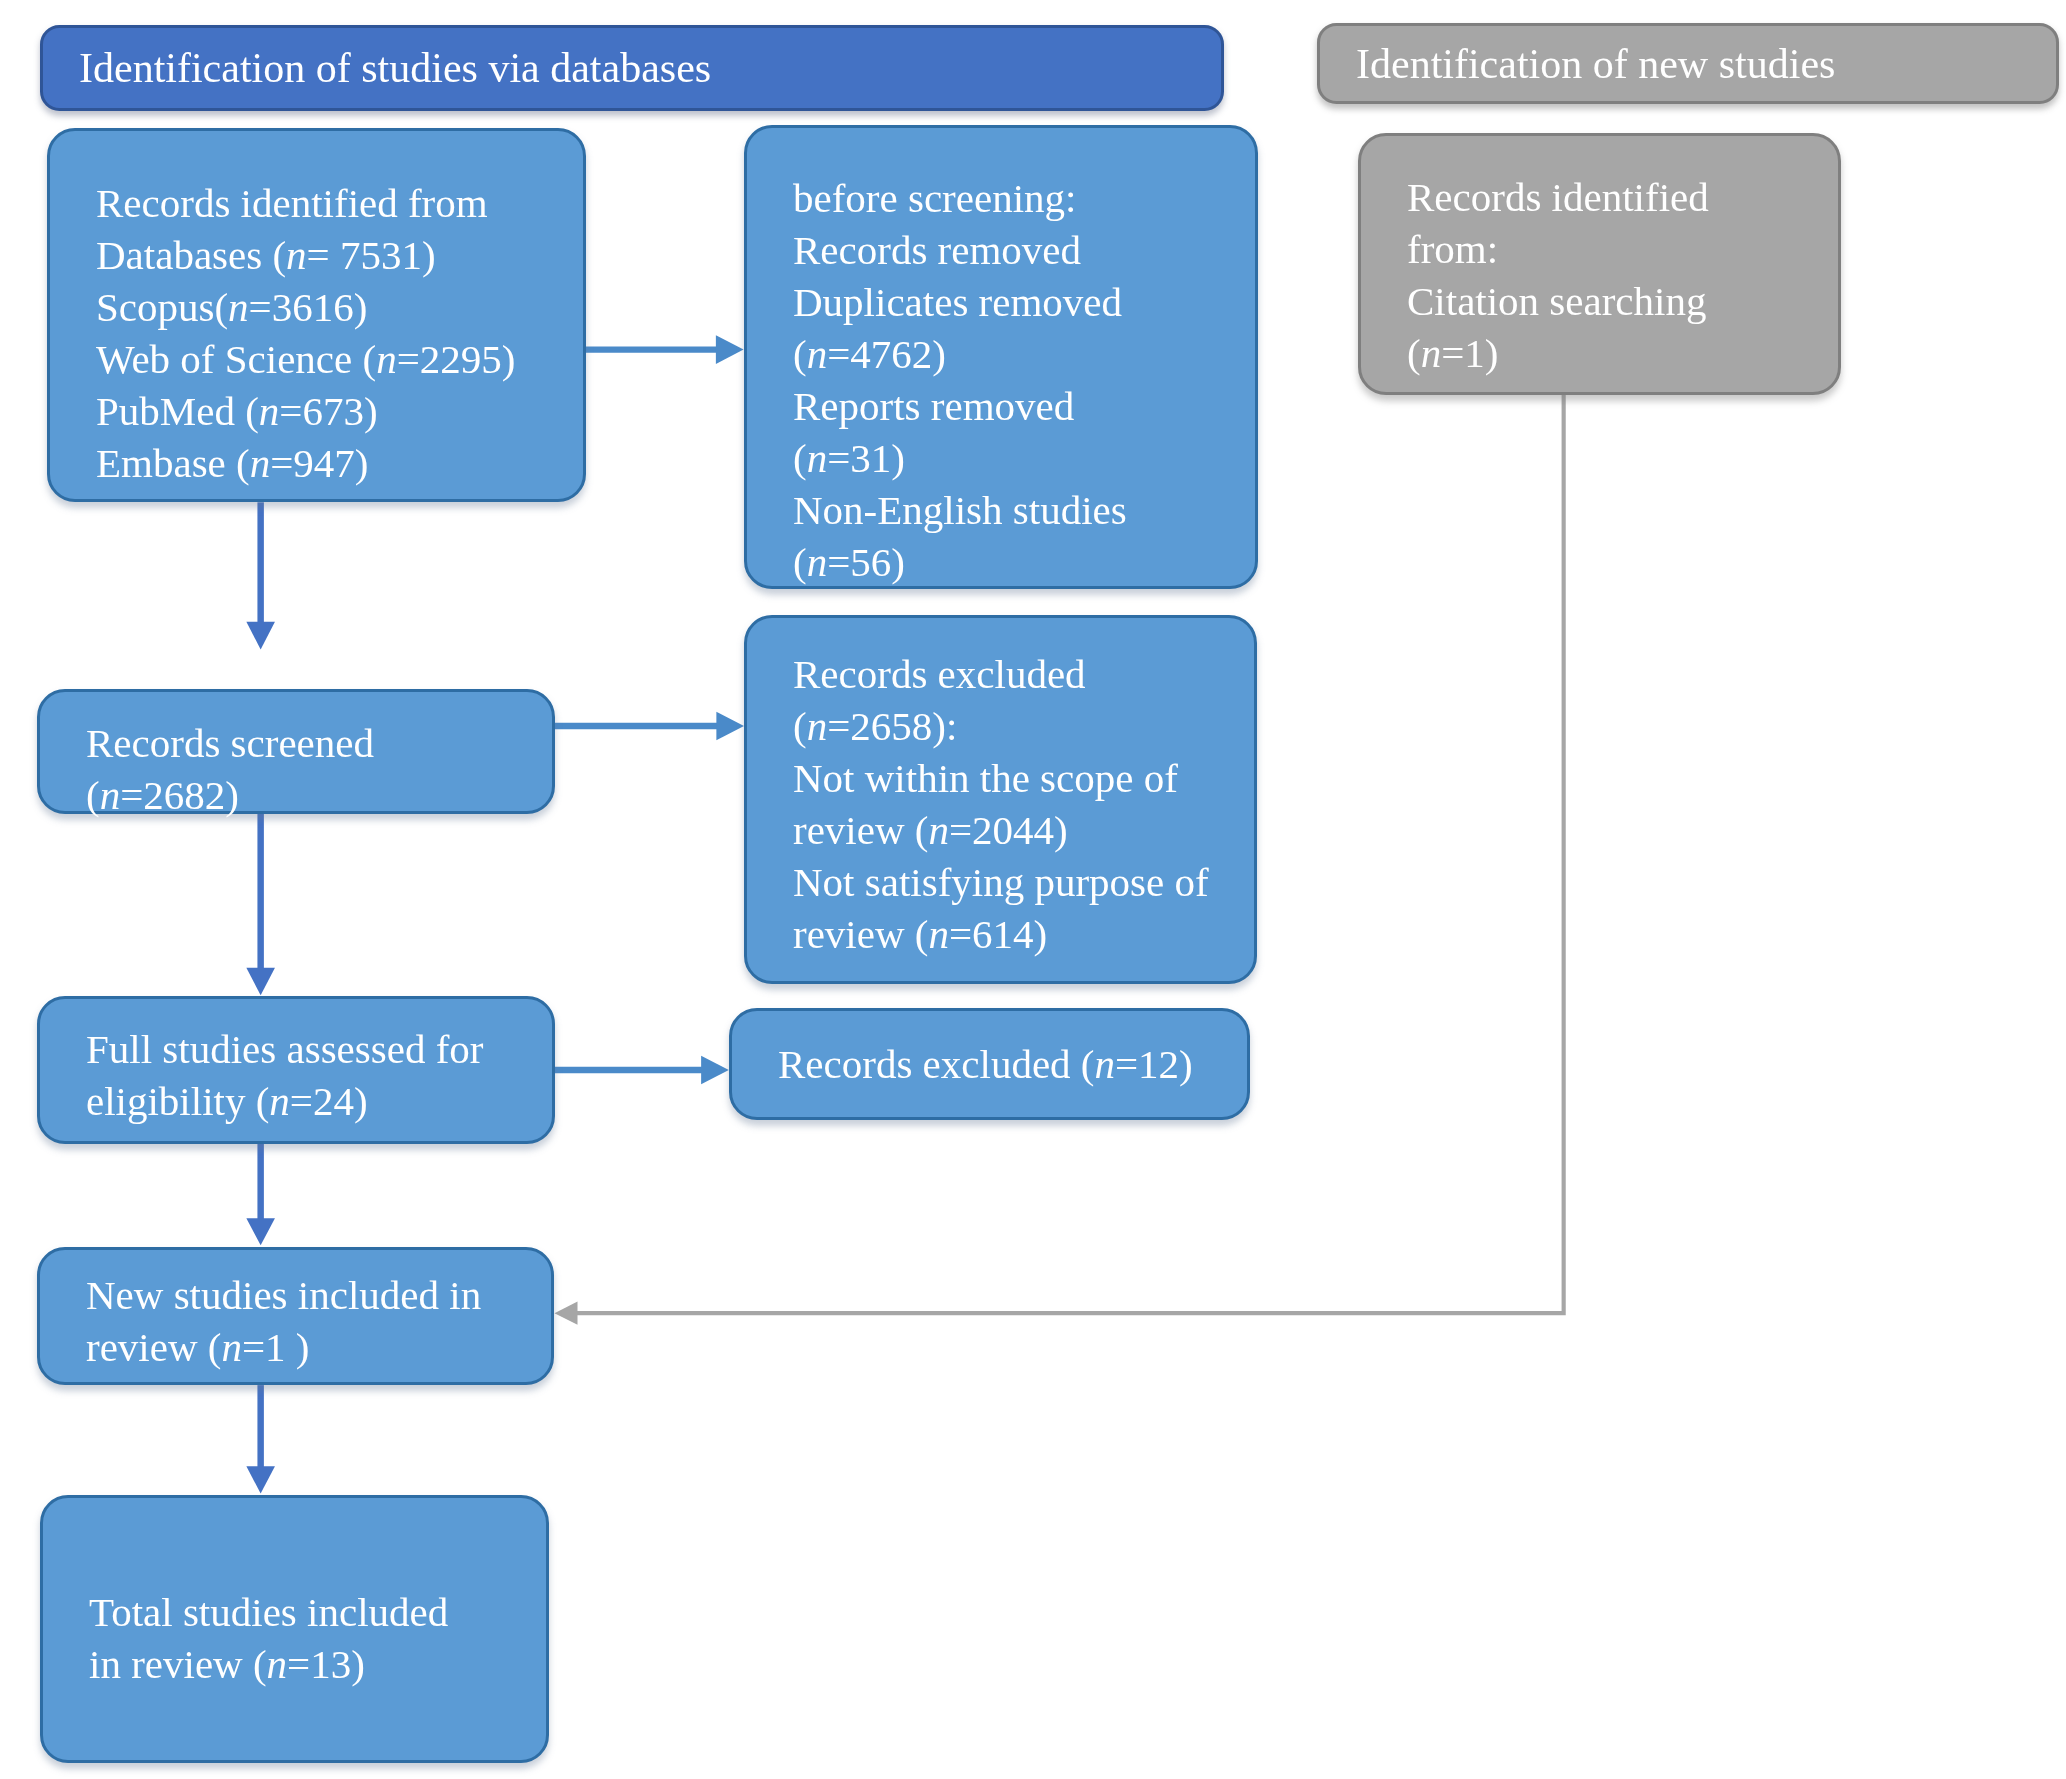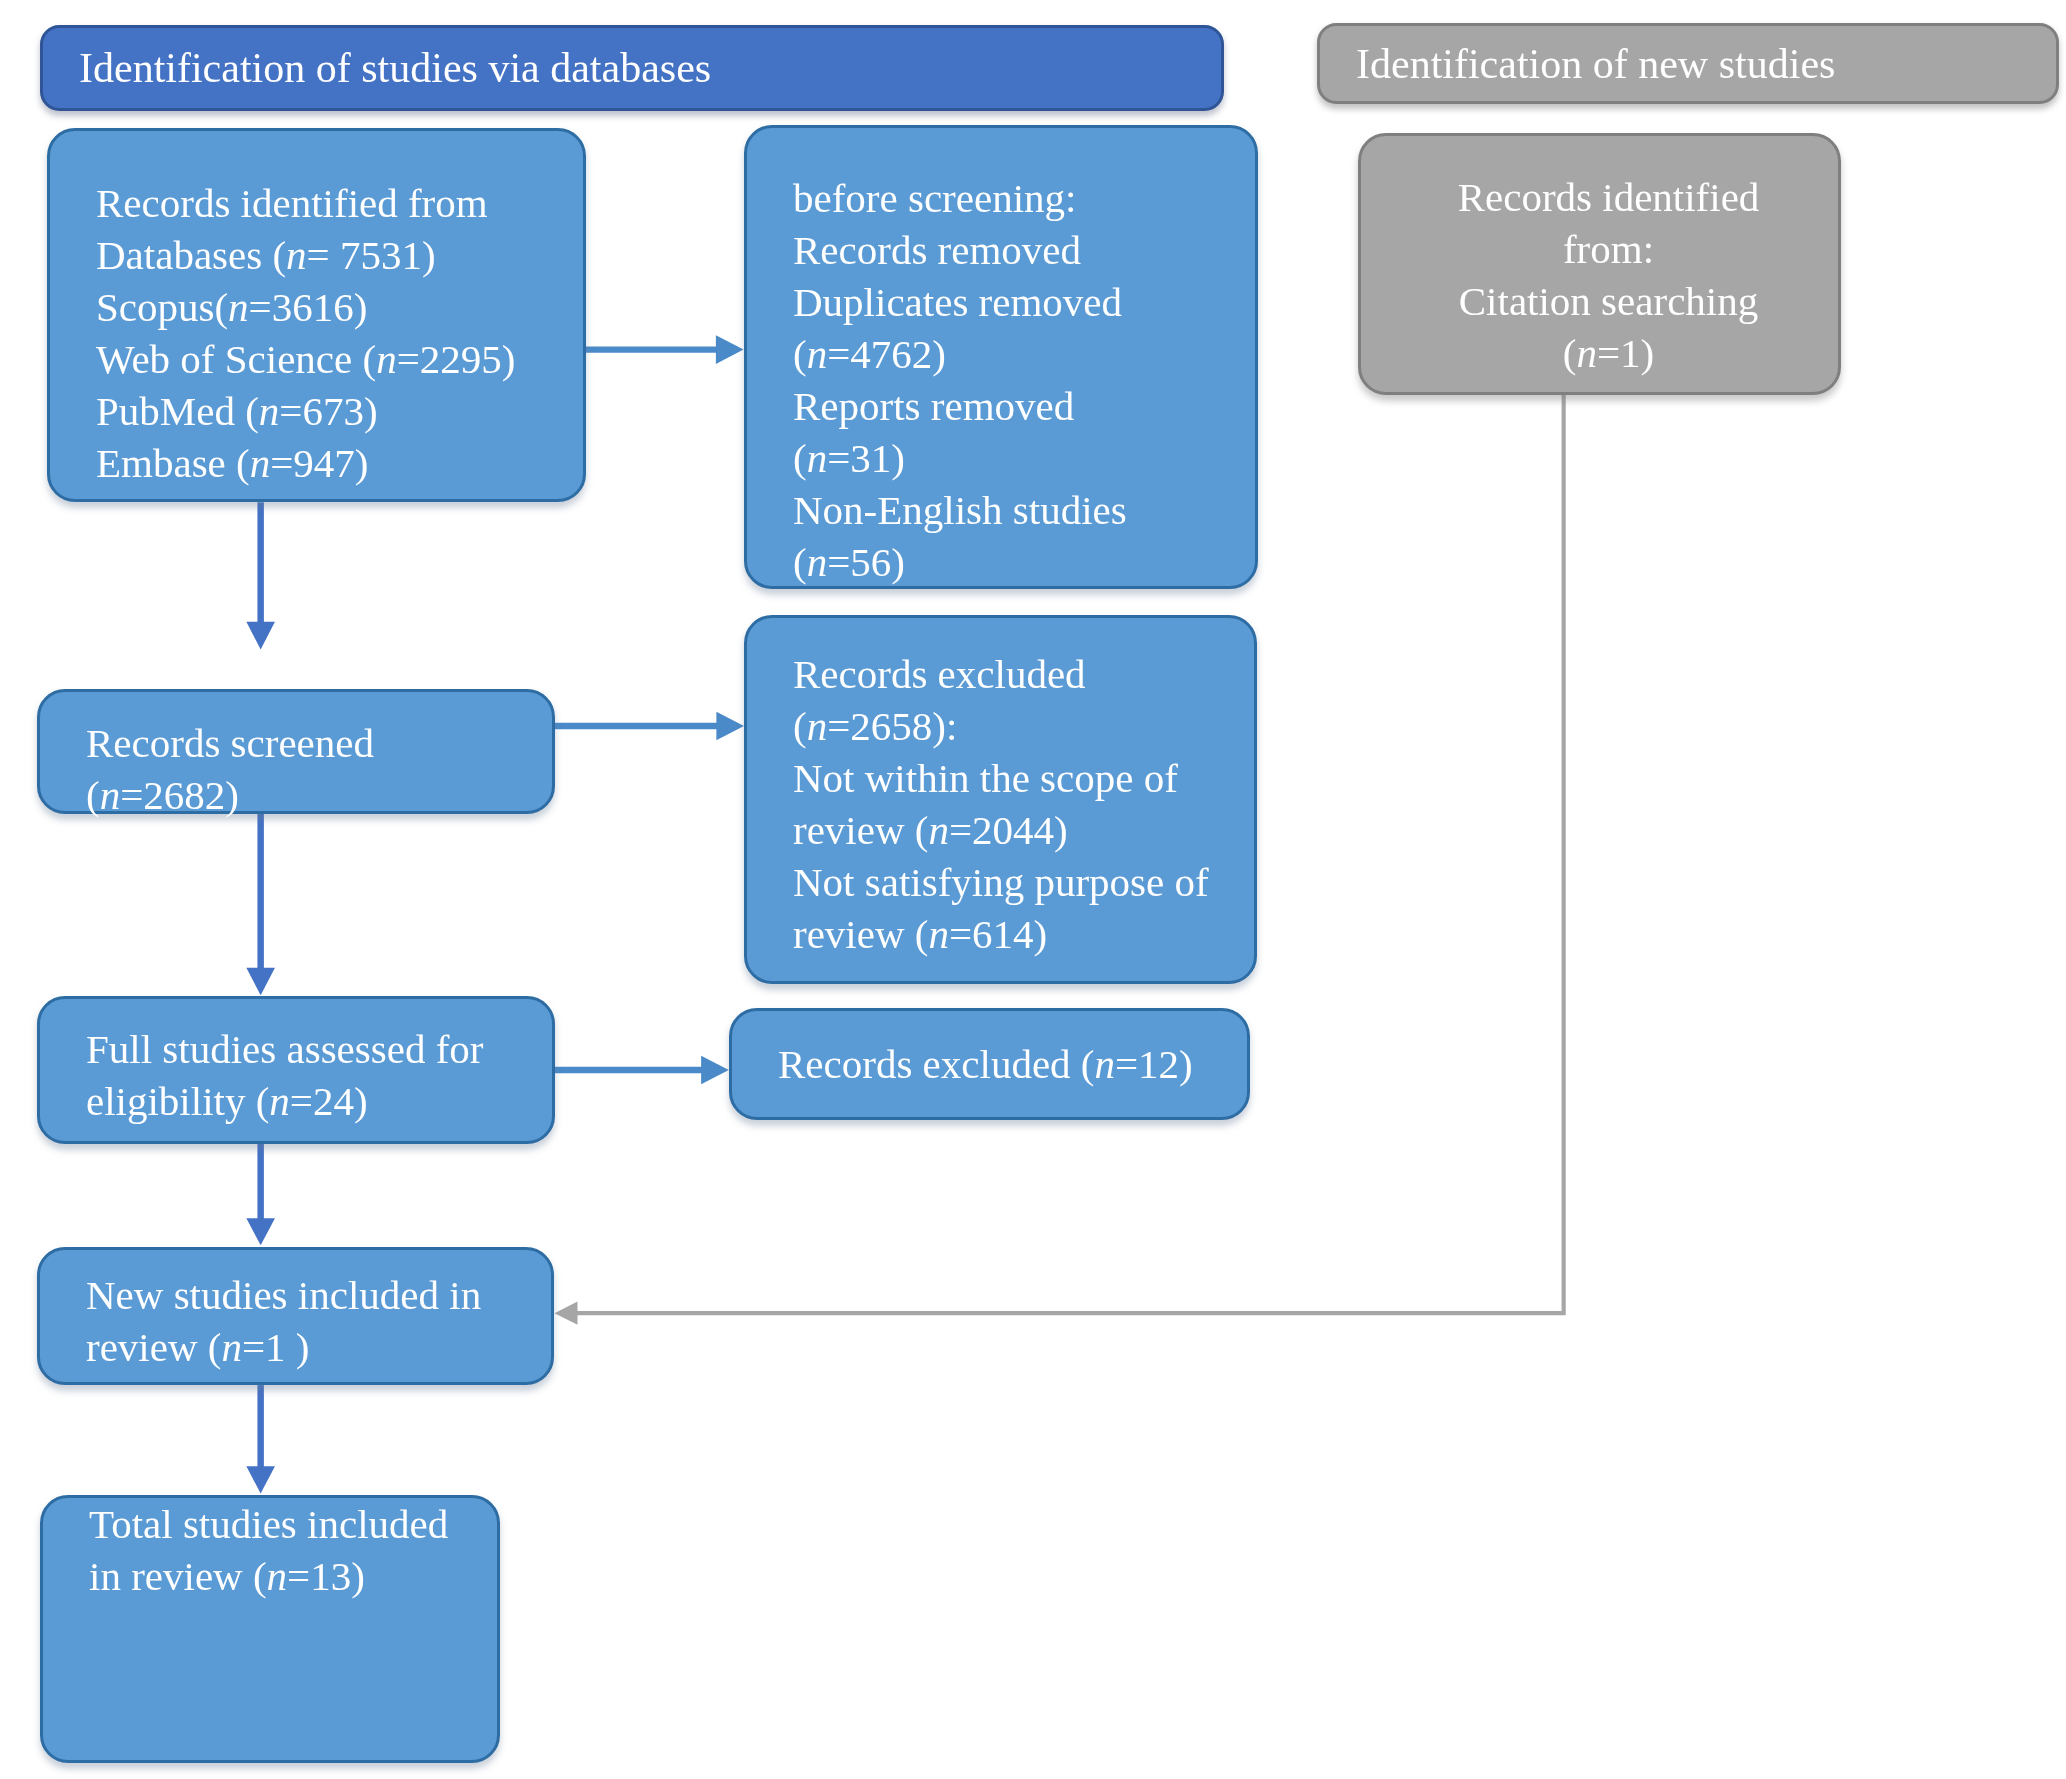--- a/index.html
+++ b/index.html
@@ -54,21 +54,20 @@
   }
   .box.blue {
     background: var(--box-blue);
     border: 3.2px solid var(--box-blue-border);
     box-shadow: 0 5.5px 7.4px rgba(100,120,150,.35);
   }
   .box.gray {
     background: var(--gray-fill);
     border: 3.2px solid var(--gray-border);
     box-shadow: 0 5.5px 7.4px rgba(120,120,120,.4);
-    text-align: center;
   }
   .box .line { white-space: nowrap; }
   .box .line i { font-style: italic; }
   .box.v-center { display: flex; align-items: center; }
 </style>
 </head>
 <body>
 
 <div class="canvas">
 
@@ -142,21 +141,21 @@
       </div>
   </div>
 
   <div class="box blue" style="left:37px; top:1247px; width:517px; height:138px; padding-top:19.4px;">
     <div>
         <div class="line">New studies included in</div>
         <div class="line">review (<i>n</i>=1 )</div>
       </div>
   </div>
 
-  <div class="box blue" style="left:40px; top:1495px; width:460px; height:268px; ">
+  <div class="box blue" style="left:40px; top:1495px; width:509px; height:268px; padding-top:88px;">
     <div>
         <div class="line">Total studies included</div>
         <div class="line">in review (<i>n</i>=13)</div>
       </div>
   </div>
 
   <div class="box blue" style="left:744px; top:125px; width:514px; height:464px; padding-top:44px;">
     <div>
         <div class="line">before screening:</div>
         <div class="line">Records removed</div>

